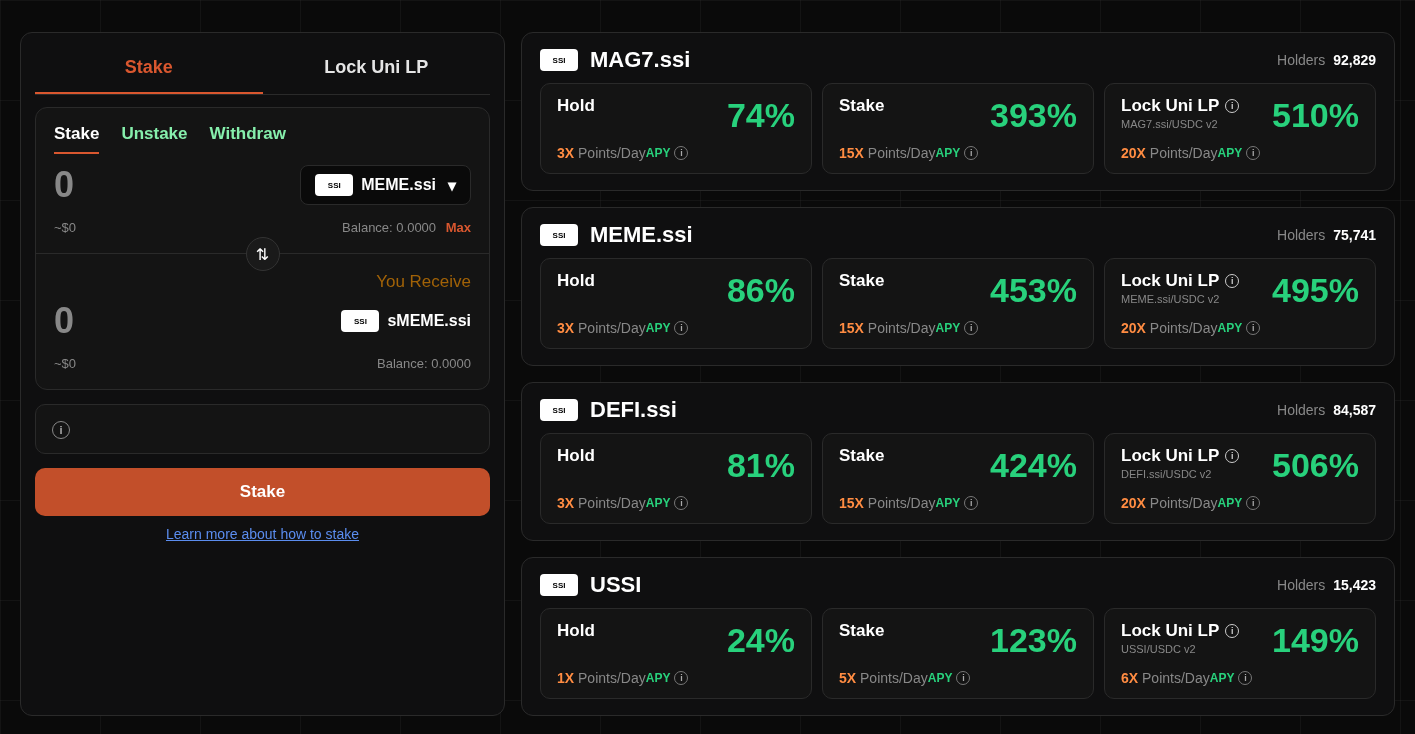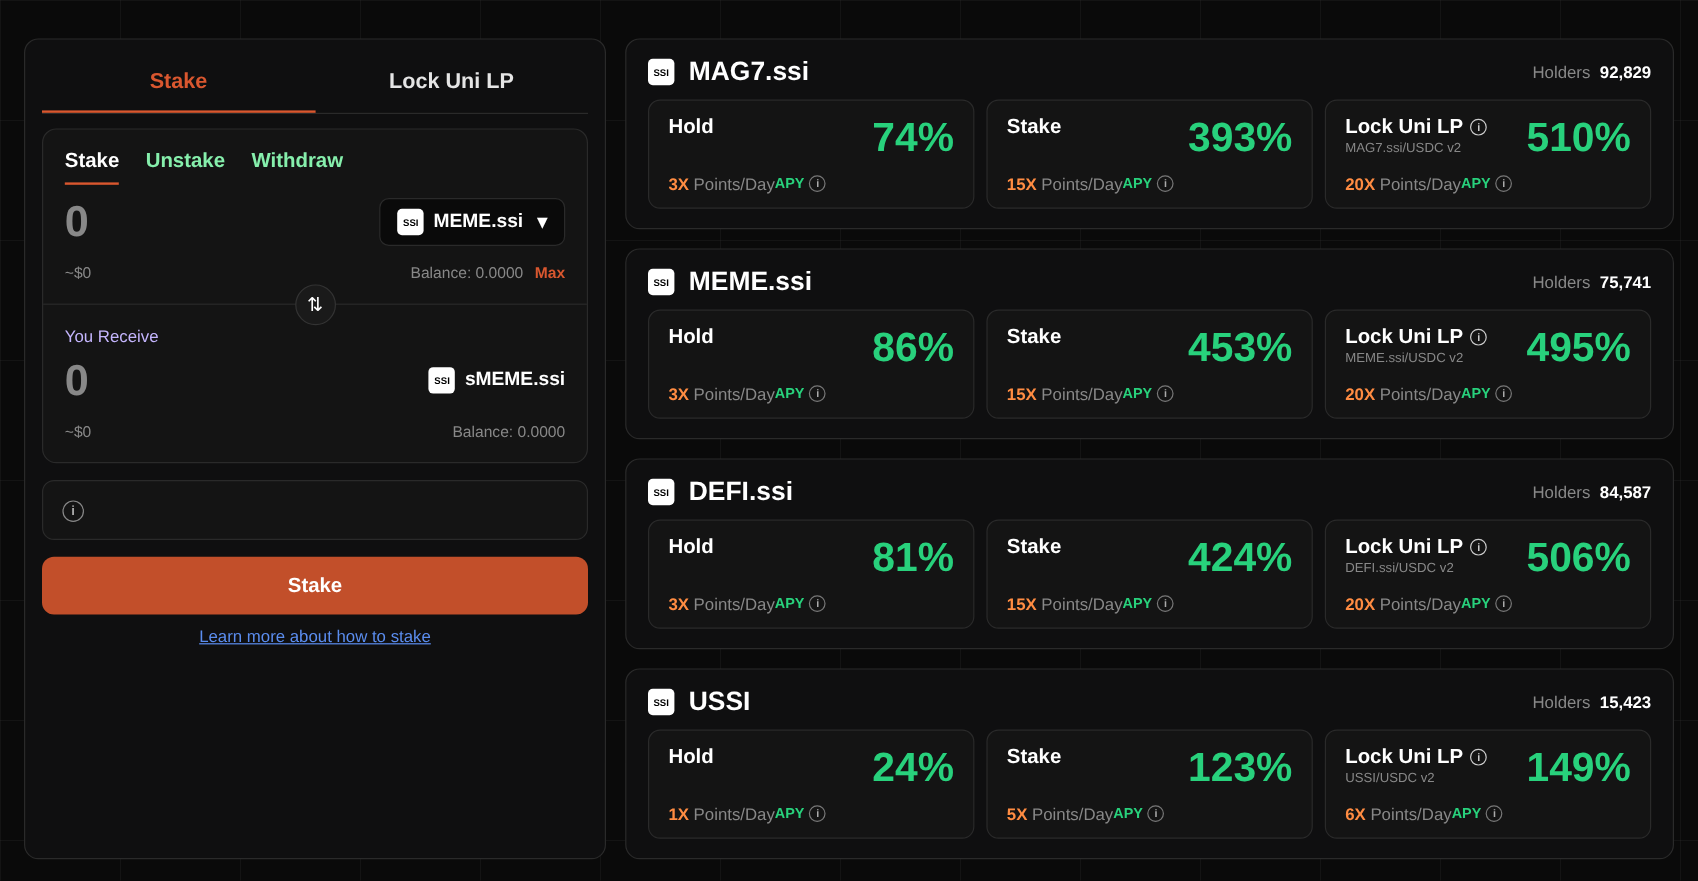--- a/index.html
+++ b/index.html
@@ -55,21 +55,21 @@
 .inner-tab.active { color:#fff; border-bottom:2px solid #d9572f; }
 .amount-section { padding:10px 18px 18px; border-bottom:1px solid #2a2a2a; }
 .amount-row { display:flex; justify-content:space-between; align-items:center; }
 .amount-value { font-size:36px; font-weight:700; color:#888; }
 .token-select {
   display:flex; align-items:center; gap:8px;
   background:#0a0a0a; border:1px solid #2a2a2a; border-radius:8px;
   padding:8px 14px; font-size:16px; font-weight:700; cursor:pointer;
 }
 .hex-icon {
-  width:22px; height:22px; background:#fff; color:#000;
+  width:38px; height:22px; background:#fff; color:#000;
   display:inline-flex; align-items:center; justify-content:center;
   font-size:8px; font-weight:900; border-radius:4px;
   position:relative;
 }
 .hex-icon::before {
   content:'';
   position:absolute; inset:-2px;
   background:linear-gradient(135deg,#fff 40%,#ff8c42 60%);
   border-radius:4px;
   z-index:-1;
@@ -78,21 +78,21 @@
 .sub-row { display:flex; justify-content:space-between; margin-top:14px; font-size:13px; color:#888; }
 .max-btn { color:#d9572f; font-weight:700; margin-left:6px; cursor:pointer; }
 .swap-btn {
   position:absolute; left:50%; transform:translateX(-50%);
   width:34px; height:34px;
   background:#1a1a1a; border:1px solid #333; border-radius:50%;
   display:flex; align-items:center; justify-content:center;
   margin-top:-17px; cursor:pointer;
 }
 .receive-section { padding:18px 18px 18px; }
-.receive-label { font-size:14px; color:#c4b5fd; margin-bottom:8px; }
+.receive-label { font-size:17px; color:#a16207; margin-bottom:8px;text-align:right; }
 .receive-token { display:flex; align-items:center; gap:8px; font-size:16px; font-weight:700; }
 .info-row { display:flex; justify-content:space-between; padding:14px 4px 0; font-size:13px; color:#aaa; }
 .lightning { color:#ff8c42; margin-right:4px; }
 .info-box {
   margin-top:14px; background:#141414; border:1px solid #2a2a2a; border-radius:10px;
   padding:14px 16px; display:flex; gap:12px; font-size:13px; color:#aaa; line-height:1.5;
 }
 .info-icon {
   width:18px; height:18px; border:1.5px solid #888; border-radius:50%;
   display:inline-flex; align-items:center; justify-content:center;

